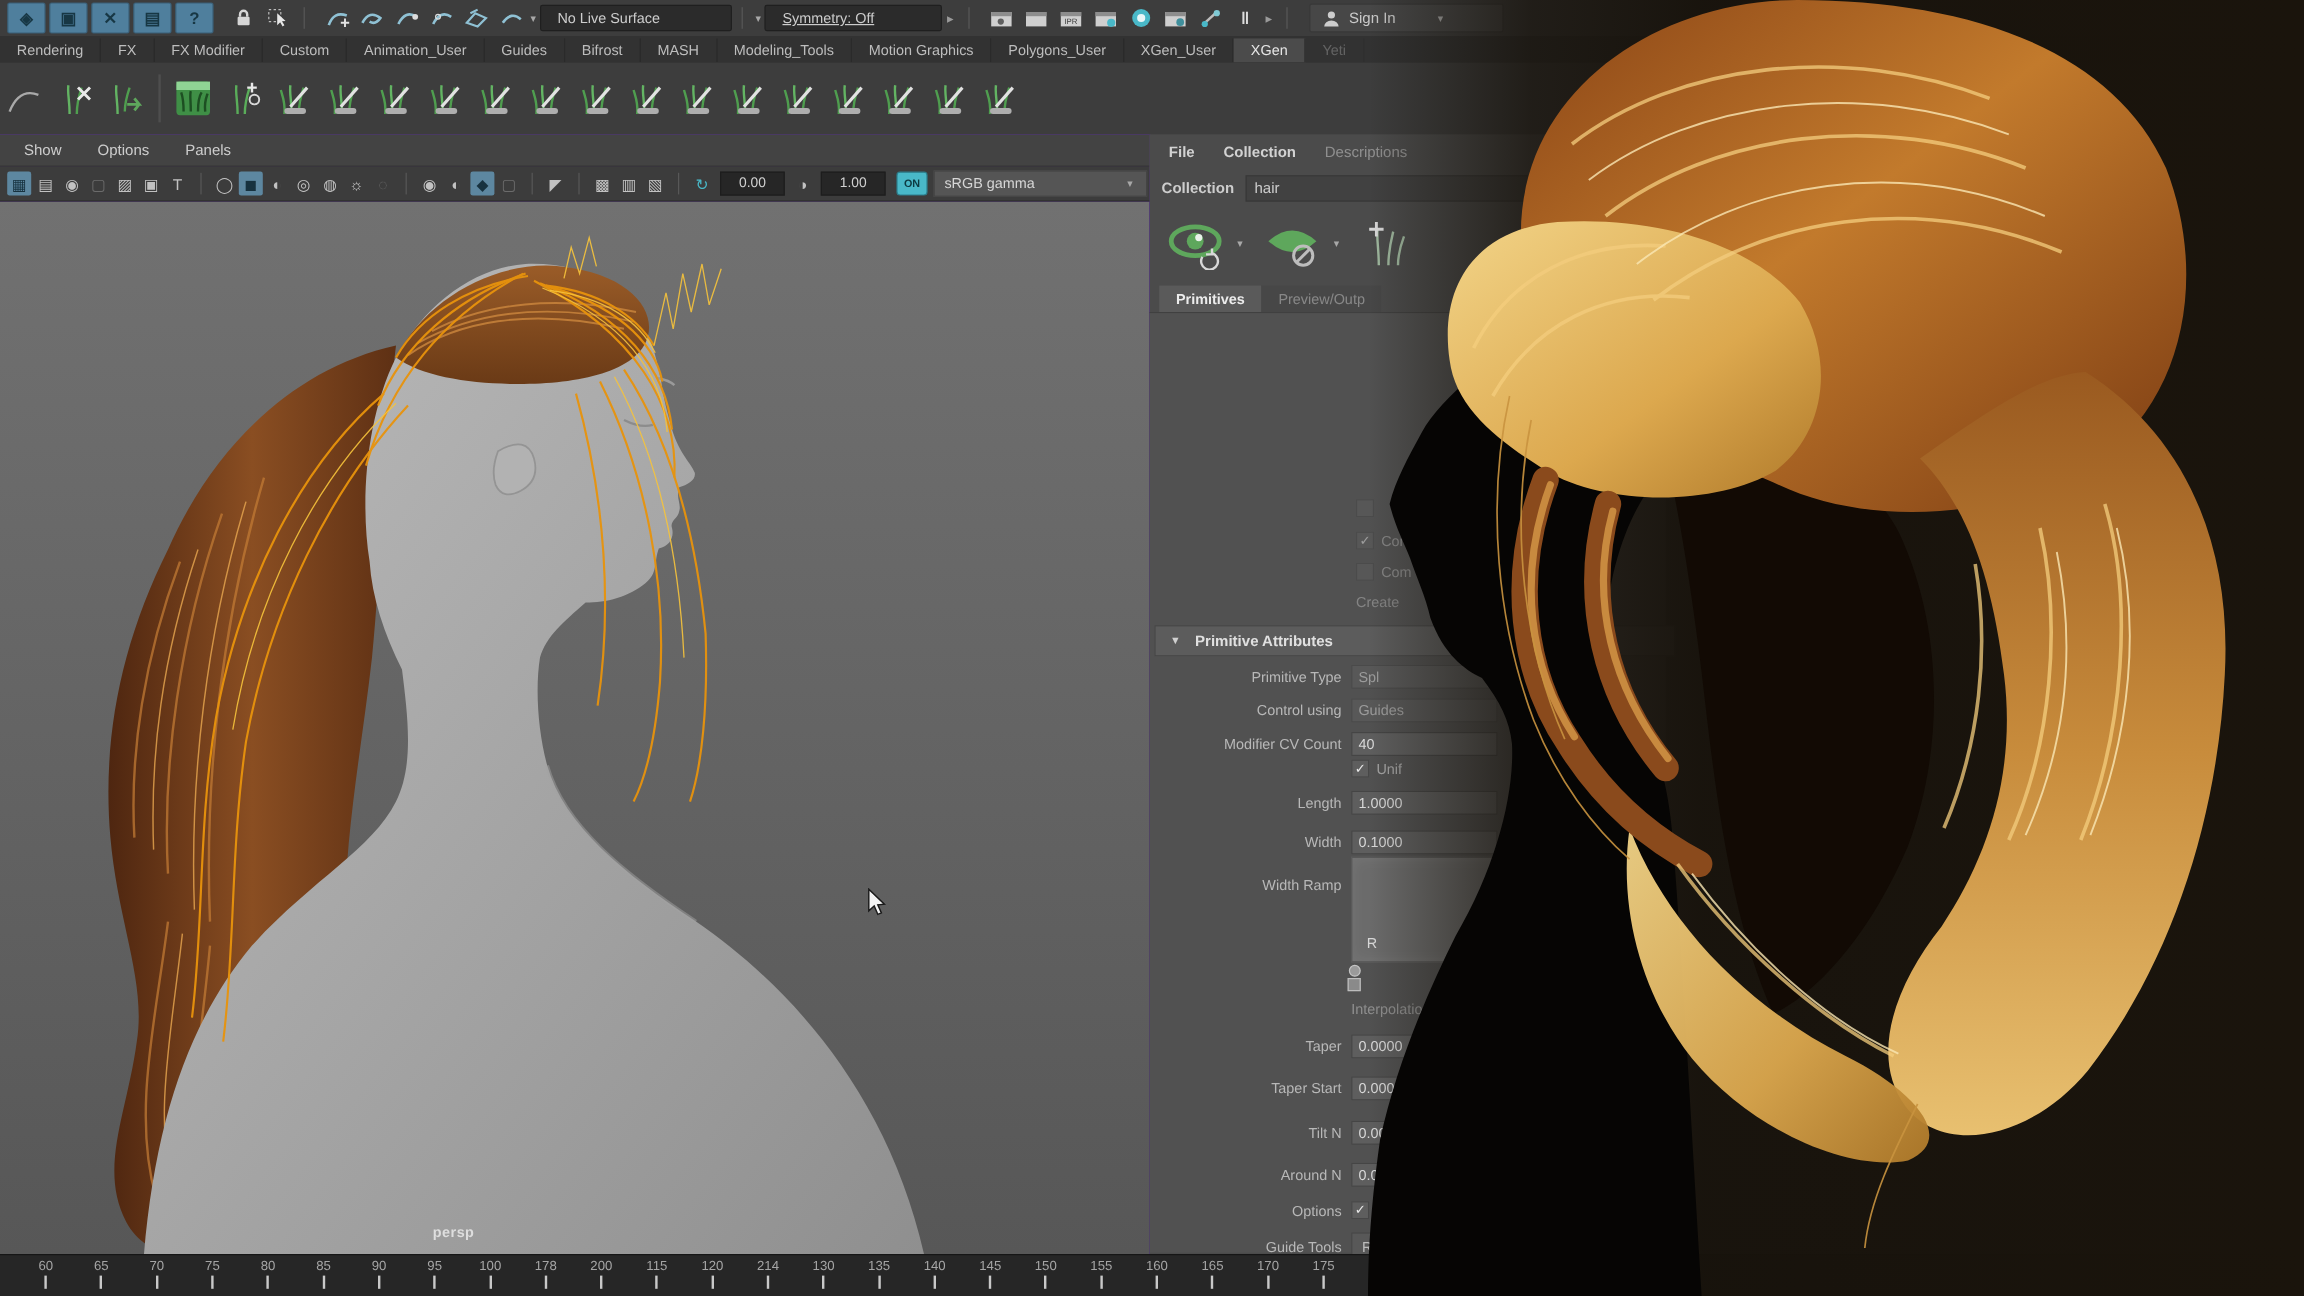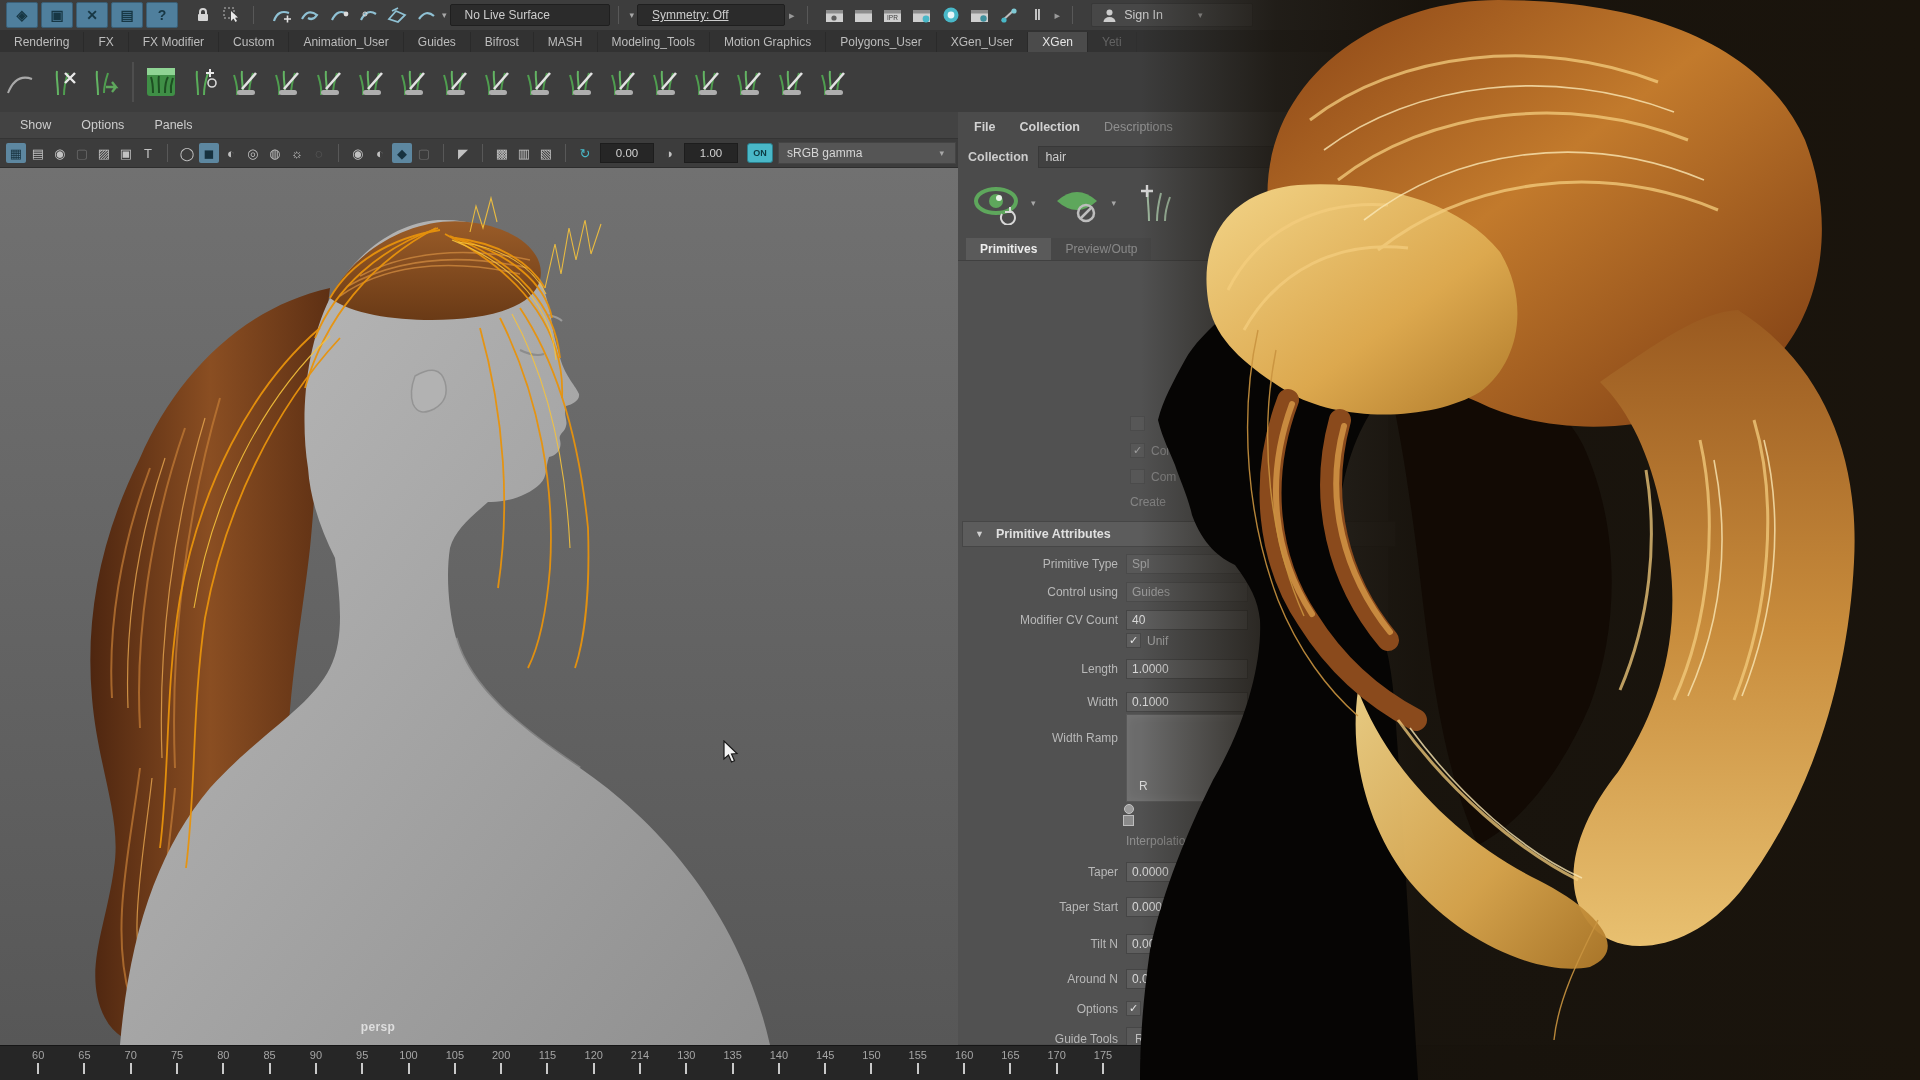--- a/index.html
+++ b/index.html
@@ -721,21 +721,21 @@
     </div>
       <div class="tl-slot">
       <span class="tl-num">95</span>
       <span class="tl-tick"></span>
     </div>
       <div class="tl-slot">
       <span class="tl-num">100</span>
       <span class="tl-tick"></span>
     </div>
       <div class="tl-slot">
-      <span class="tl-num">105</span>
+      <span class="tl-num">178</span>
       <span class="tl-tick"></span>
     </div>
       <div class="tl-slot">
       <span class="tl-num">200</span>
       <span class="tl-tick"></span>
     </div>
       <div class="tl-slot">
       <span class="tl-num">115</span>
       <span class="tl-tick"></span>
     </div>

